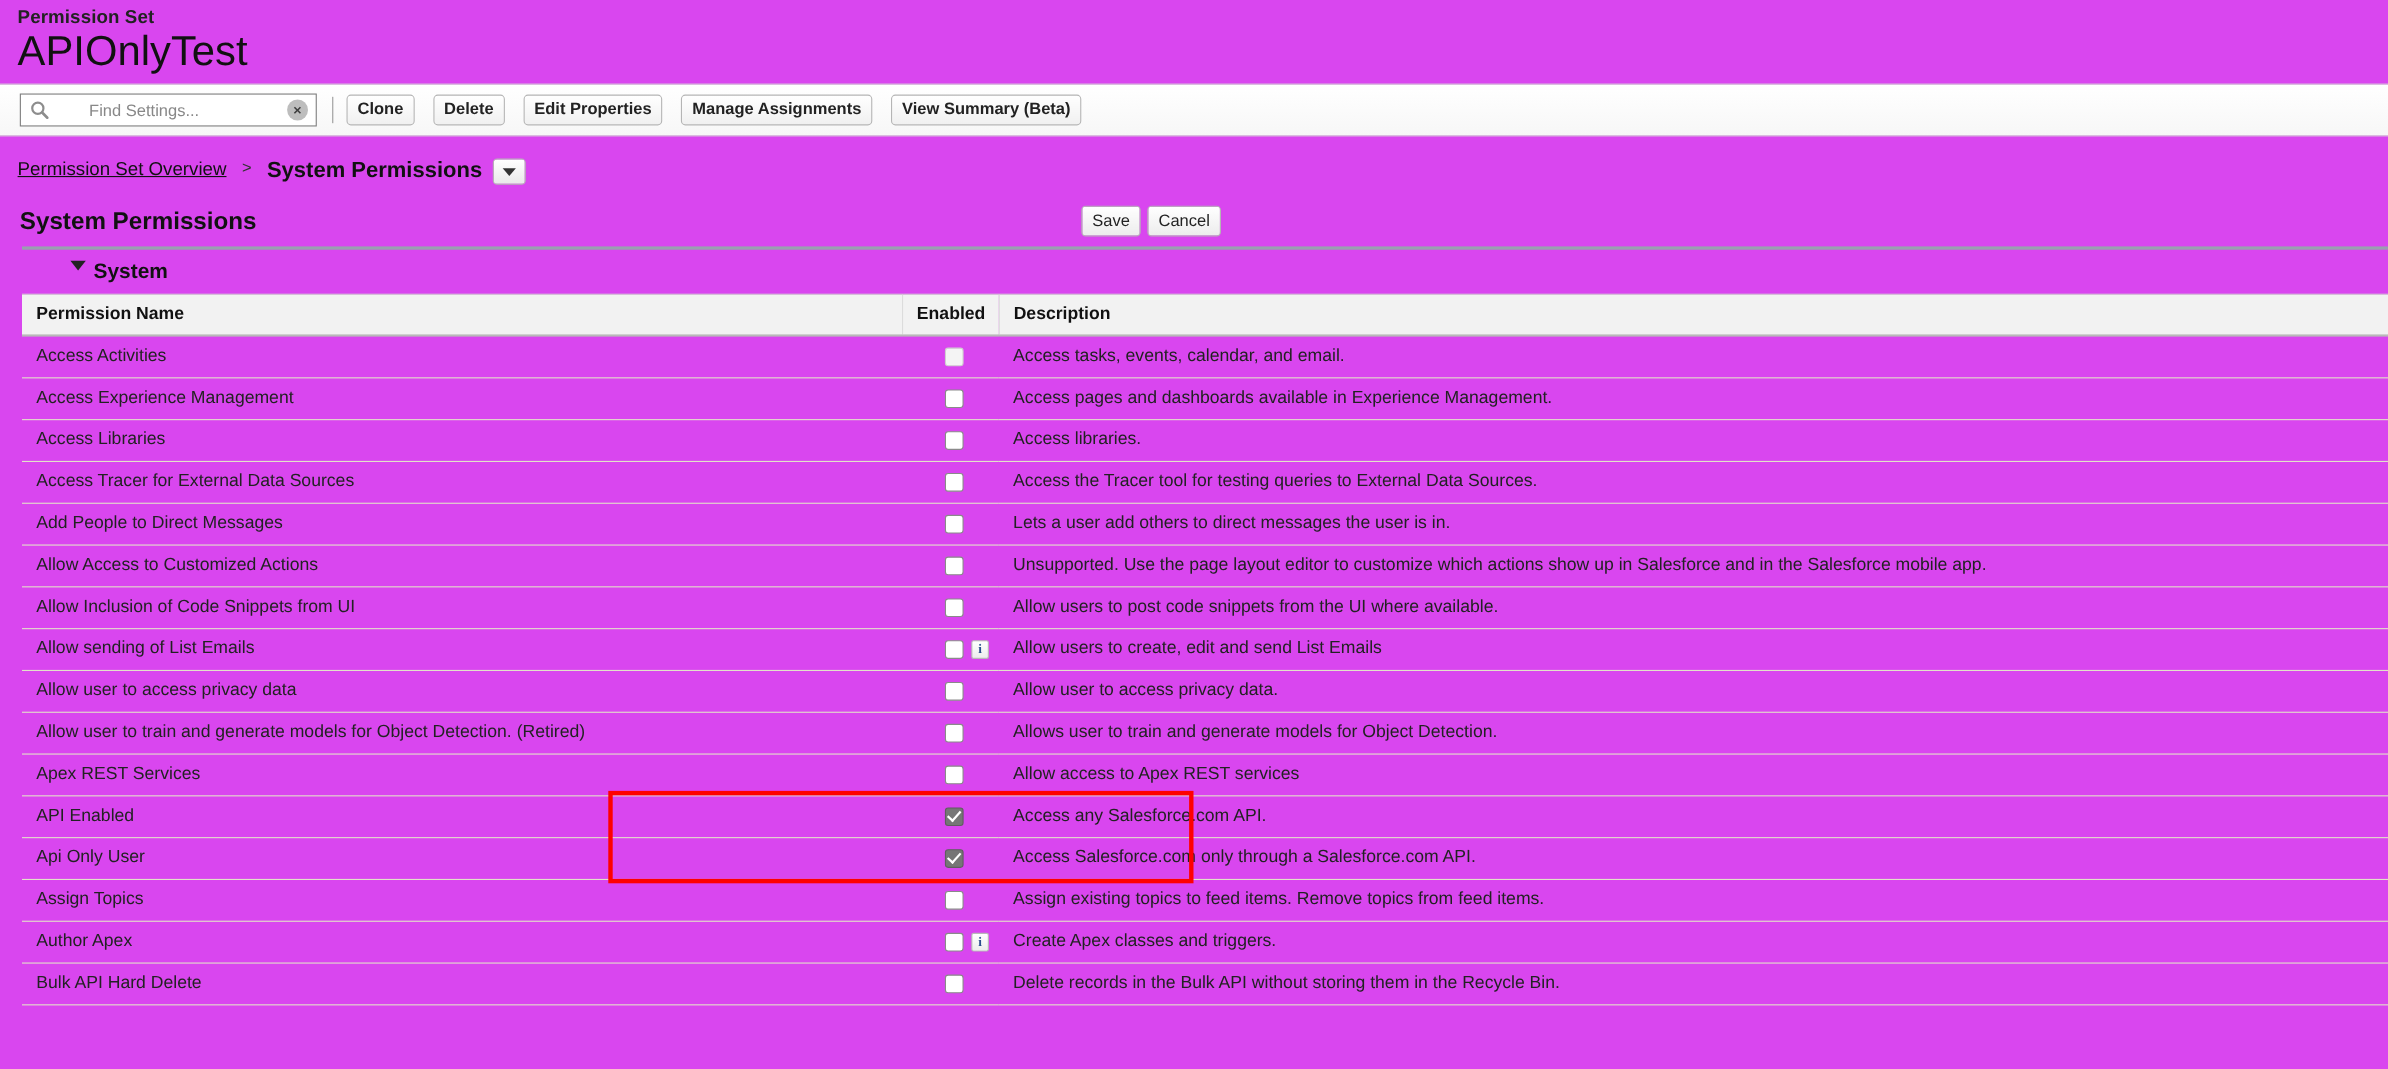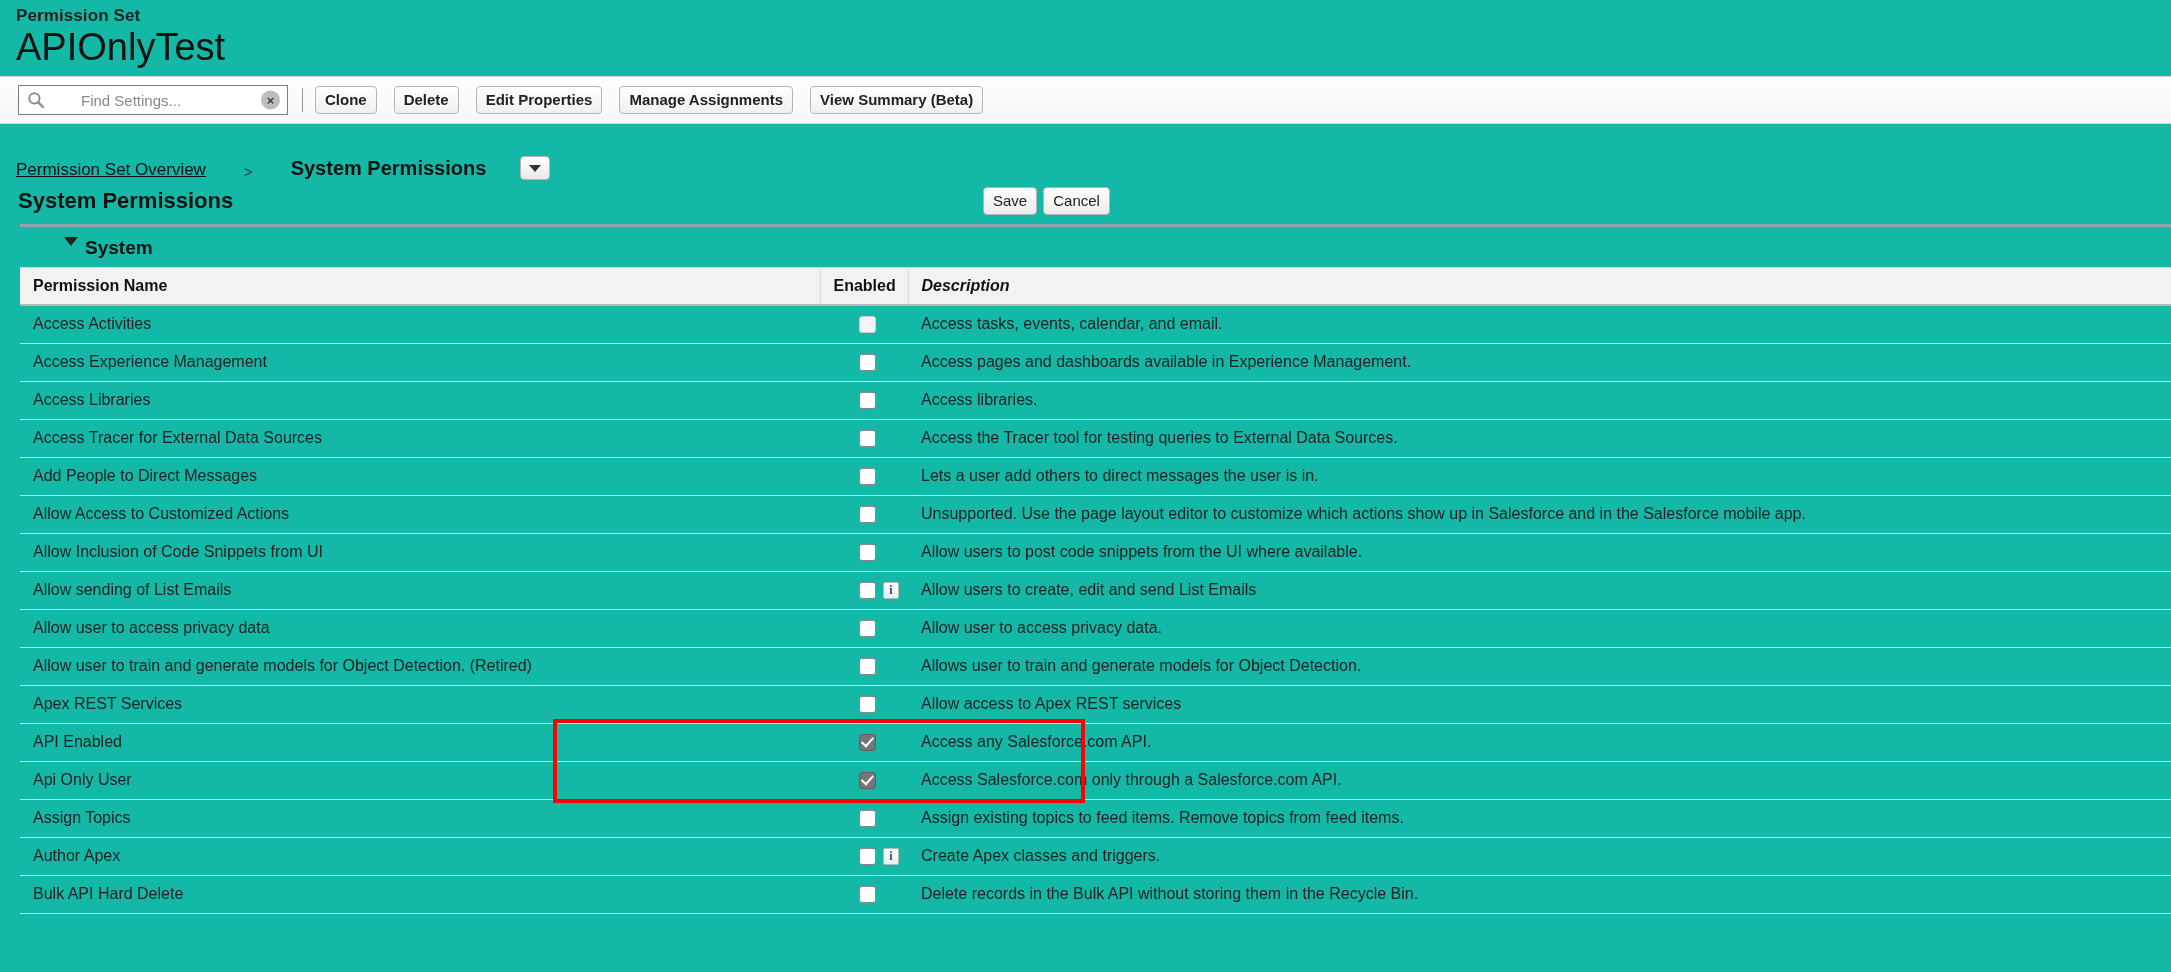--- a/index.html
+++ b/index.html
@@ -3,21 +3,21 @@
 <meta charset="utf-8">
 <style>
   * { box-sizing: border-box; }
   html, body {
     margin: 0; padding: 0;
     width: 2171px; height: 972px;
     background: #ffffff;
     font-family: "Liberation Sans", sans-serif;
     overflow: hidden;
   }
-  .page { position: relative; width: 2171px; height: 972px; background:#14b8a6; }
+  .page { position: relative; width: 2171px; height: 972px; background:#d946ef; }
 
   
   .hdr { padding: 6px 0 0 16px; }
   .hdr-eyebrow {
     font-size: 17px; font-weight: bold; color: #222;
     letter-spacing: .1px; line-height: 20px;
   }
   .hdr-title {
     font-size: 38px; font-weight: normal; color: #111;
     line-height: 44px; margin-top: -1px;
@@ -72,24 +72,23 @@
     border-radius: 4px;
     padding: 4px 9px 5px;
     margin-right: 17px;
     cursor: pointer;
     white-space: nowrap;
     line-height: 17px;
   }
 
   
   .crumbs {
-    display: flex; align-items: flex-end;
+    display: flex; align-items: flex-start;
     padding: 20px 0 0 16px;
     height: 56px;
-    gap: 24px;
   }
   .crumb-link {
     font-size: 17px; color: #111; text-decoration: underline;
     cursor: pointer;
   }
   .crumb-sep { margin: 0 14px; font-size: 15px; color: #333; }
   .crumb-current { font-size: 20px; font-weight: bold; color: #111; }
   .crumb-drop {
     margin-left: 10px;
     width: 30px; height: 24px;
@@ -149,21 +148,21 @@
     background: #f2f2f2;
     border-top: 1px solid #d4d4d4;
     border-bottom: 2px solid #b9b9b9;
     font-size: 16px; font-weight: bold; color: #111;
     text-align: left;
     padding: 9px 0 9px 13px;
     height: 36px;
   }
   th.c-name  { width: 800px; }
   th.c-enab  { width: 88px; border-left: 1px solid #dcdcdc; padding-left: 8px; }
-  th.c-desc  { width: 1263px; border-left: 1px solid #dcdcdc; padding-left: 10px; font-style: italic; }
+  th.c-desc  { width: 1263px; border-left: 1px solid #dcdcdc; padding-left: 10px; }
 
   table.perm tbody td {
     border-bottom: 1px solid #e3e1c9;
     font-size: 16px; color: #222;
     padding: 0 0 0 13px;
     height: 38px;
     vertical-align: middle;
     white-space: nowrap;
     overflow: hidden;
   }

